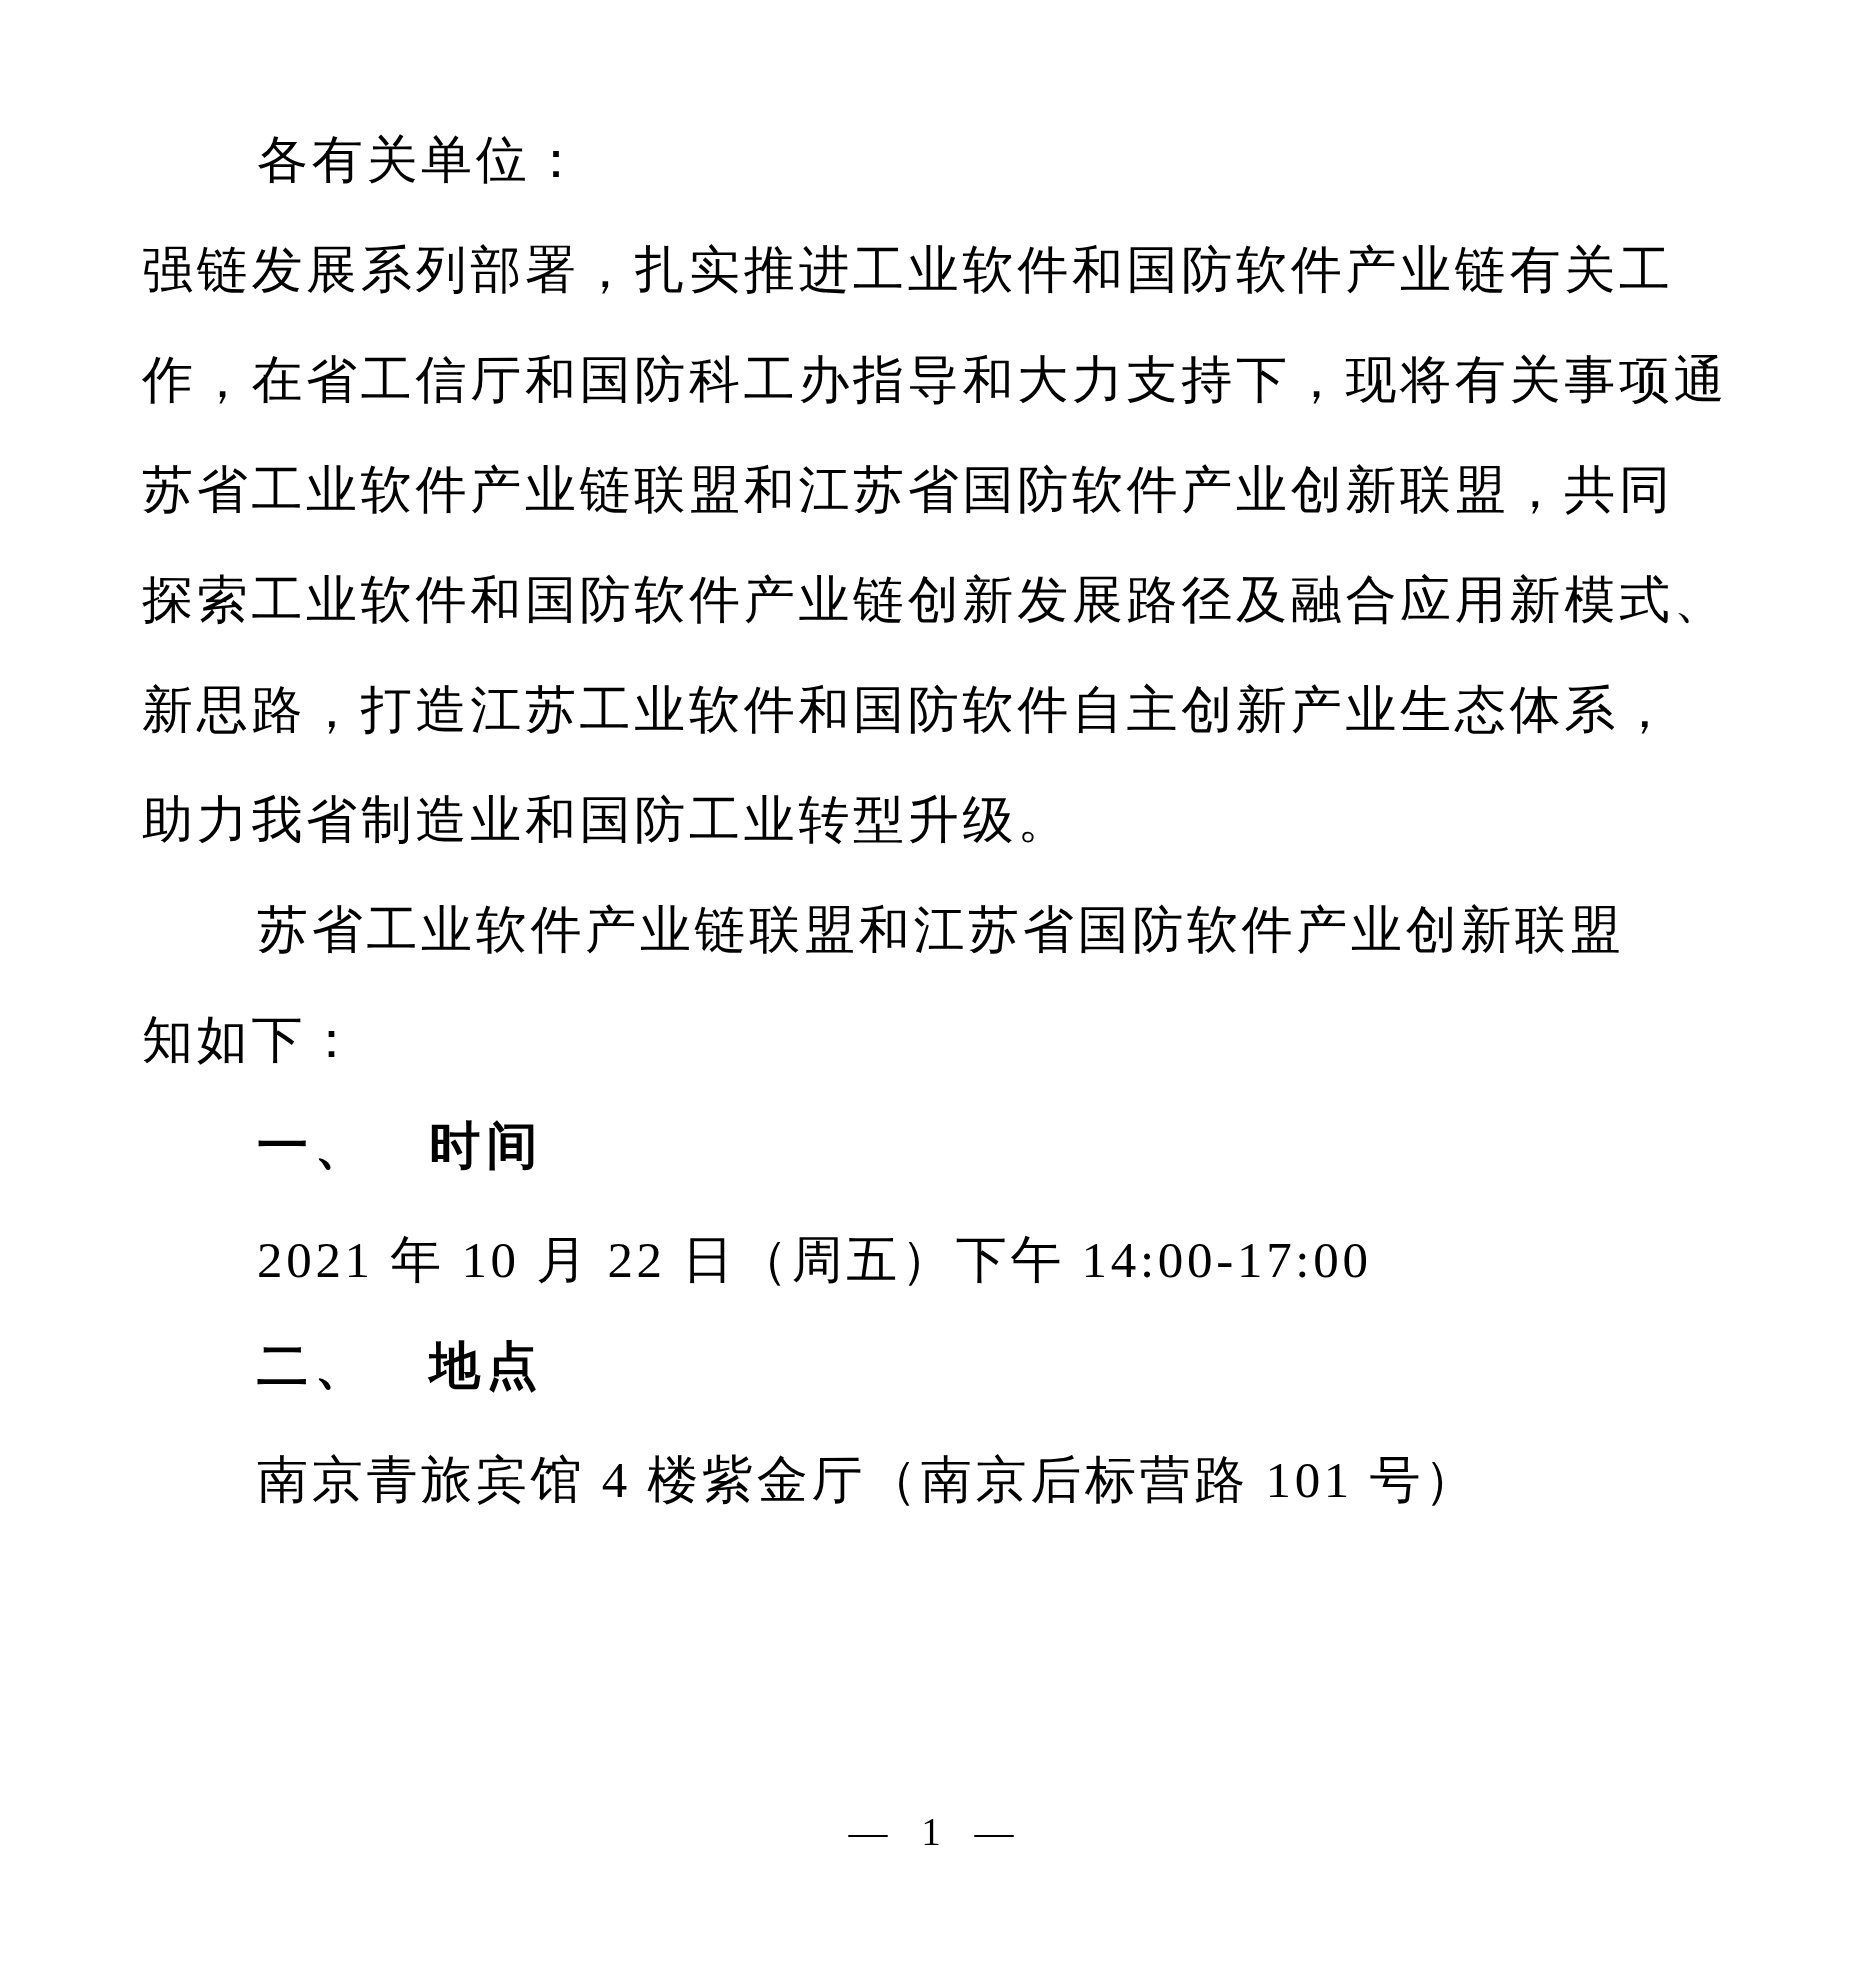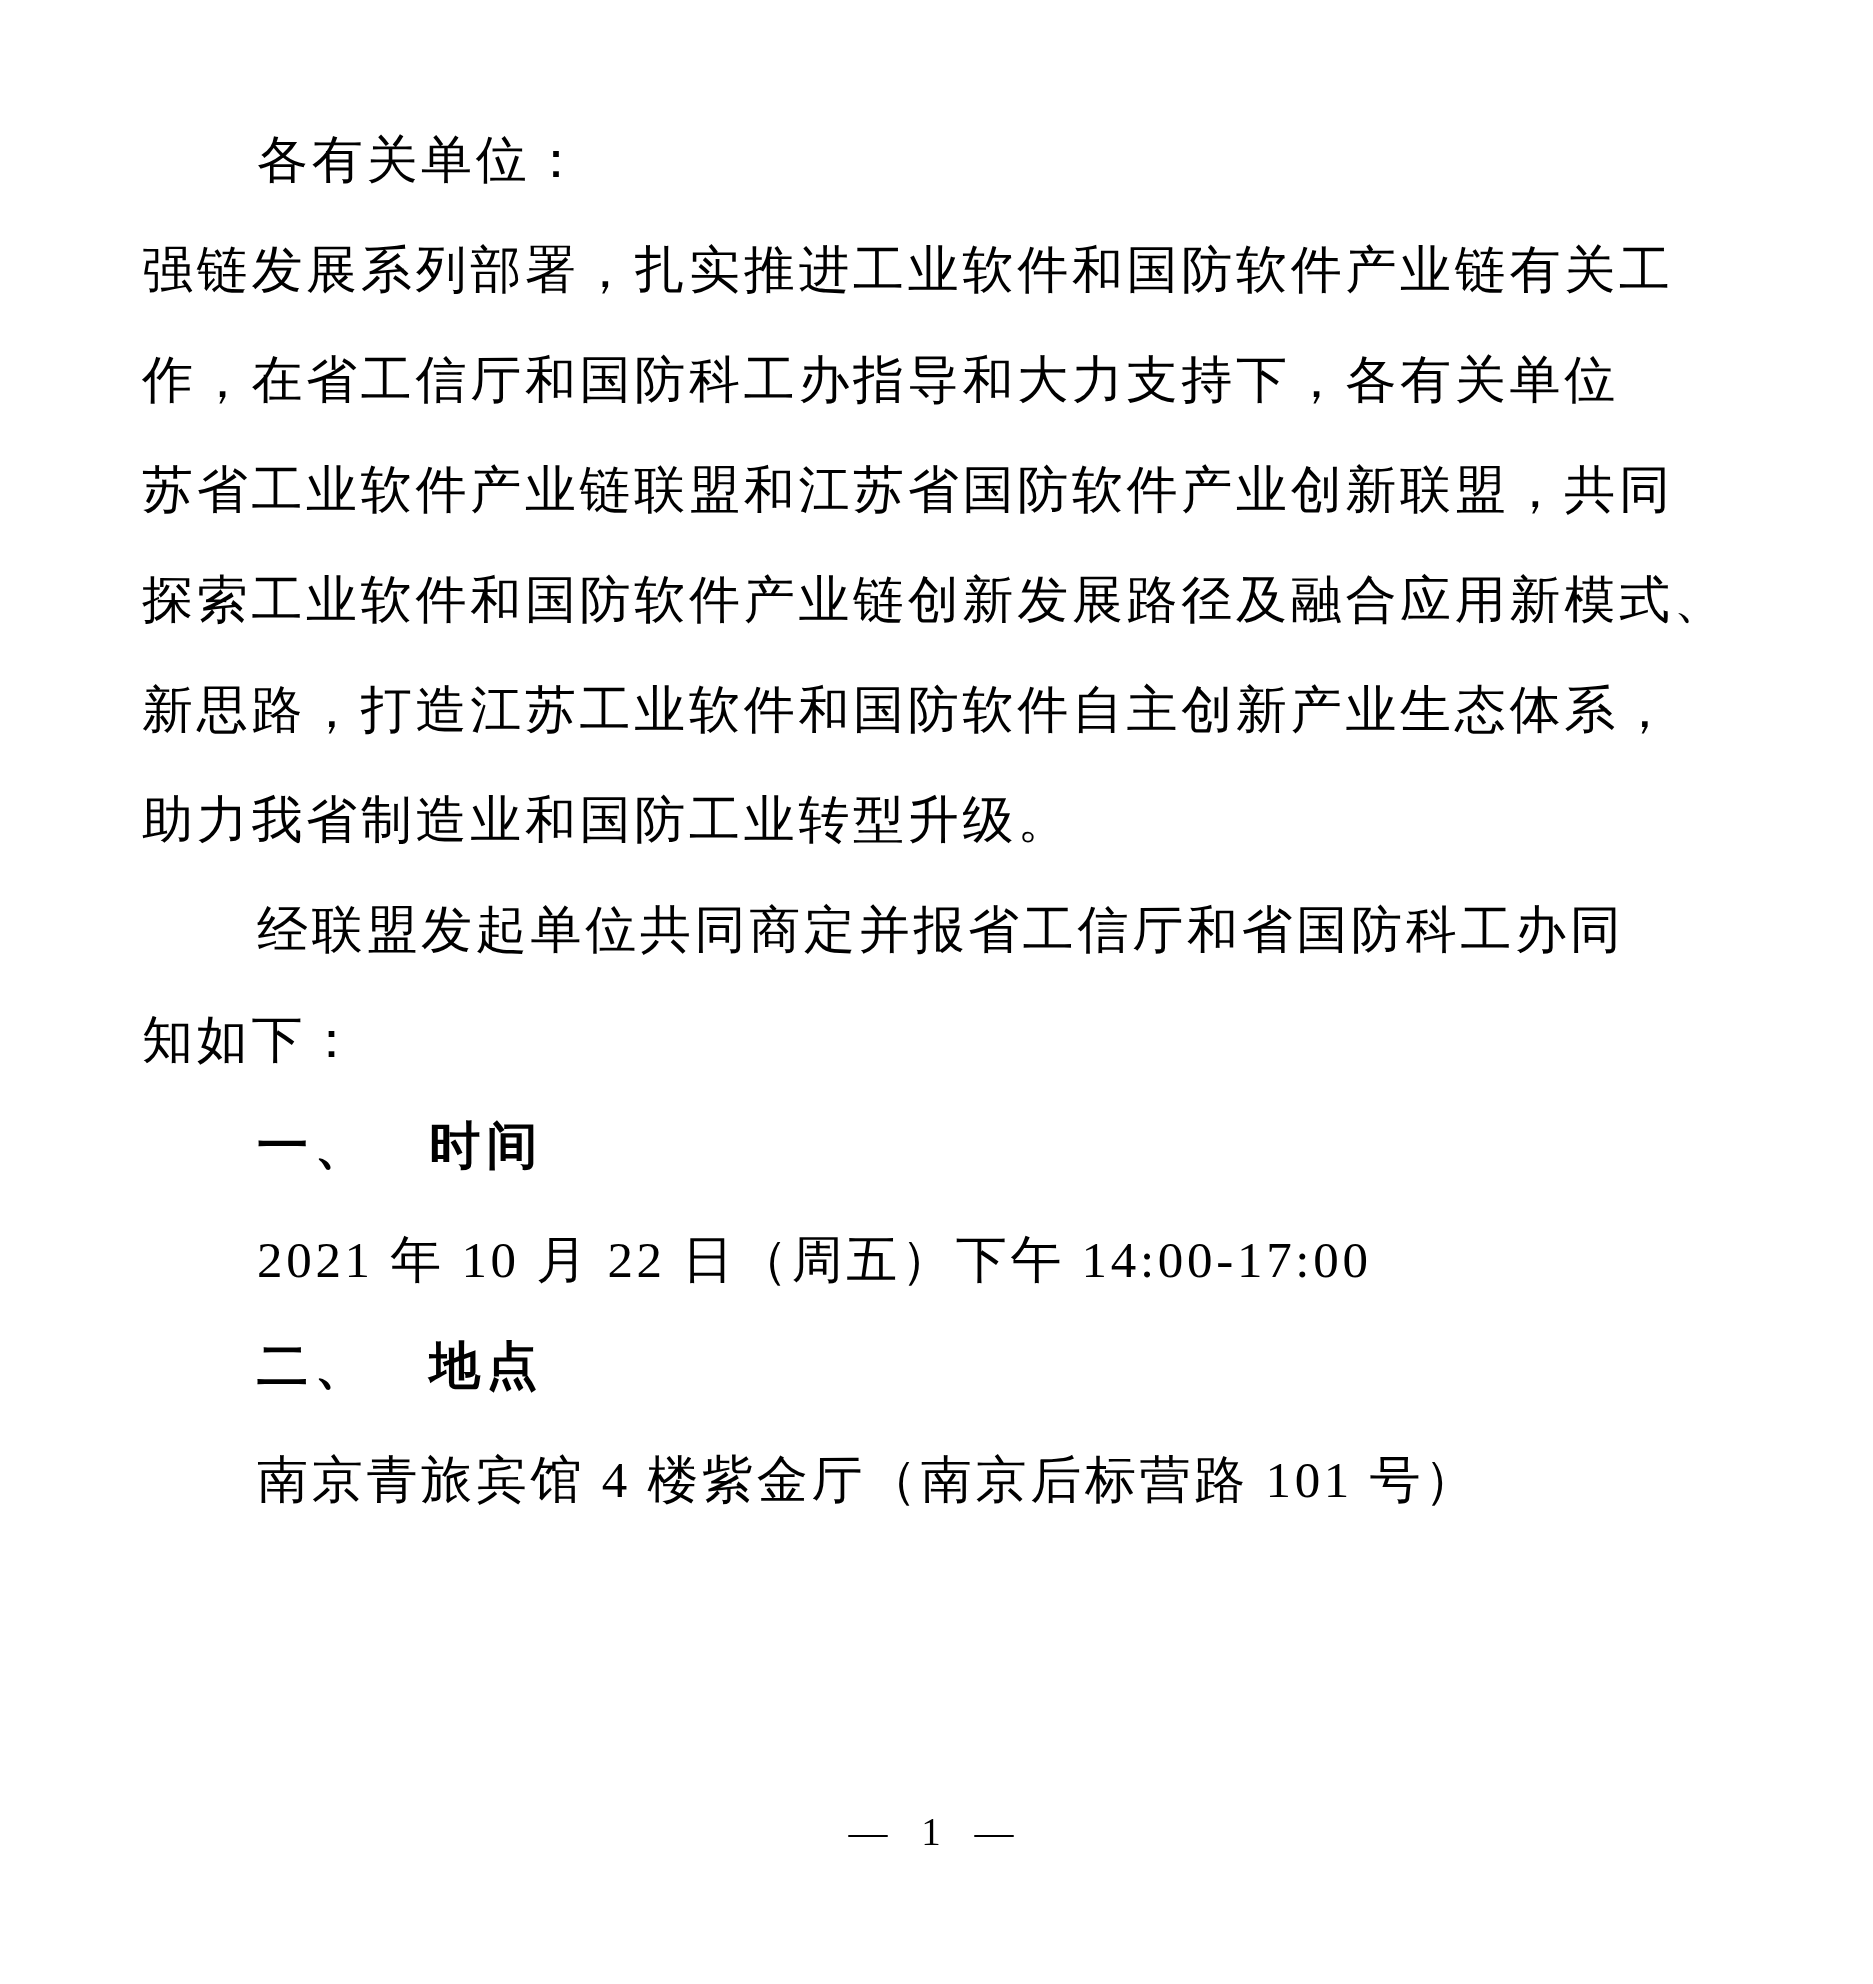--- a/index.html
+++ b/index.html
@@ -50,26 +50,26 @@
     letter-spacing: 12px;
   }
 </style>
 </head>
 <body>
 
 <div class="page">
   <div class="body-text">
     <div class="line indent">各有关单位：</div>
     <div class="line">强链发展系列部署，扎实推进工业软件和国防软件产业链有关工</div>
-    <div class="line">作，在省工信厅和国防科工办指导和大力支持下，各有关单位</div>
+    <div class="line">作，在省工信厅和国防科工办指导和大力支持下，现将有关事项通</div>
     <div class="line">苏省工业软件产业链联盟和江苏省国防软件产业创新联盟，共同</div>
     <div class="line">探索工业软件和国防软件产业链创新发展路径及融合应用新模式、</div>
     <div class="line">新思路，打造江苏工业软件和国防软件自主创新产业生态体系，</div>
     <div class="line">助力我省制造业和国防工业转型升级。</div>
-    <div class="line indent">经联盟发起单位共同商定并报省工信厅和省国防科工办同</div>
+    <div class="line indent">苏省工业软件产业链联盟和江苏省国防软件产业创新联盟</div>
     <div class="line">知如下：</div>
     <div class="line indent heading">一、　时间</div>
     <div class="line indent">2021 年 10 月 22 日（周五）下午 14:00-17:00</div>
     <div class="line indent heading">二、　地点</div>
     <div class="line indent">南京青旅宾馆 4 楼紫金厅（南京后标营路 101 号）</div>
   </div>
   <div class="footer">— 1 —</div>
 </div>
 
 

